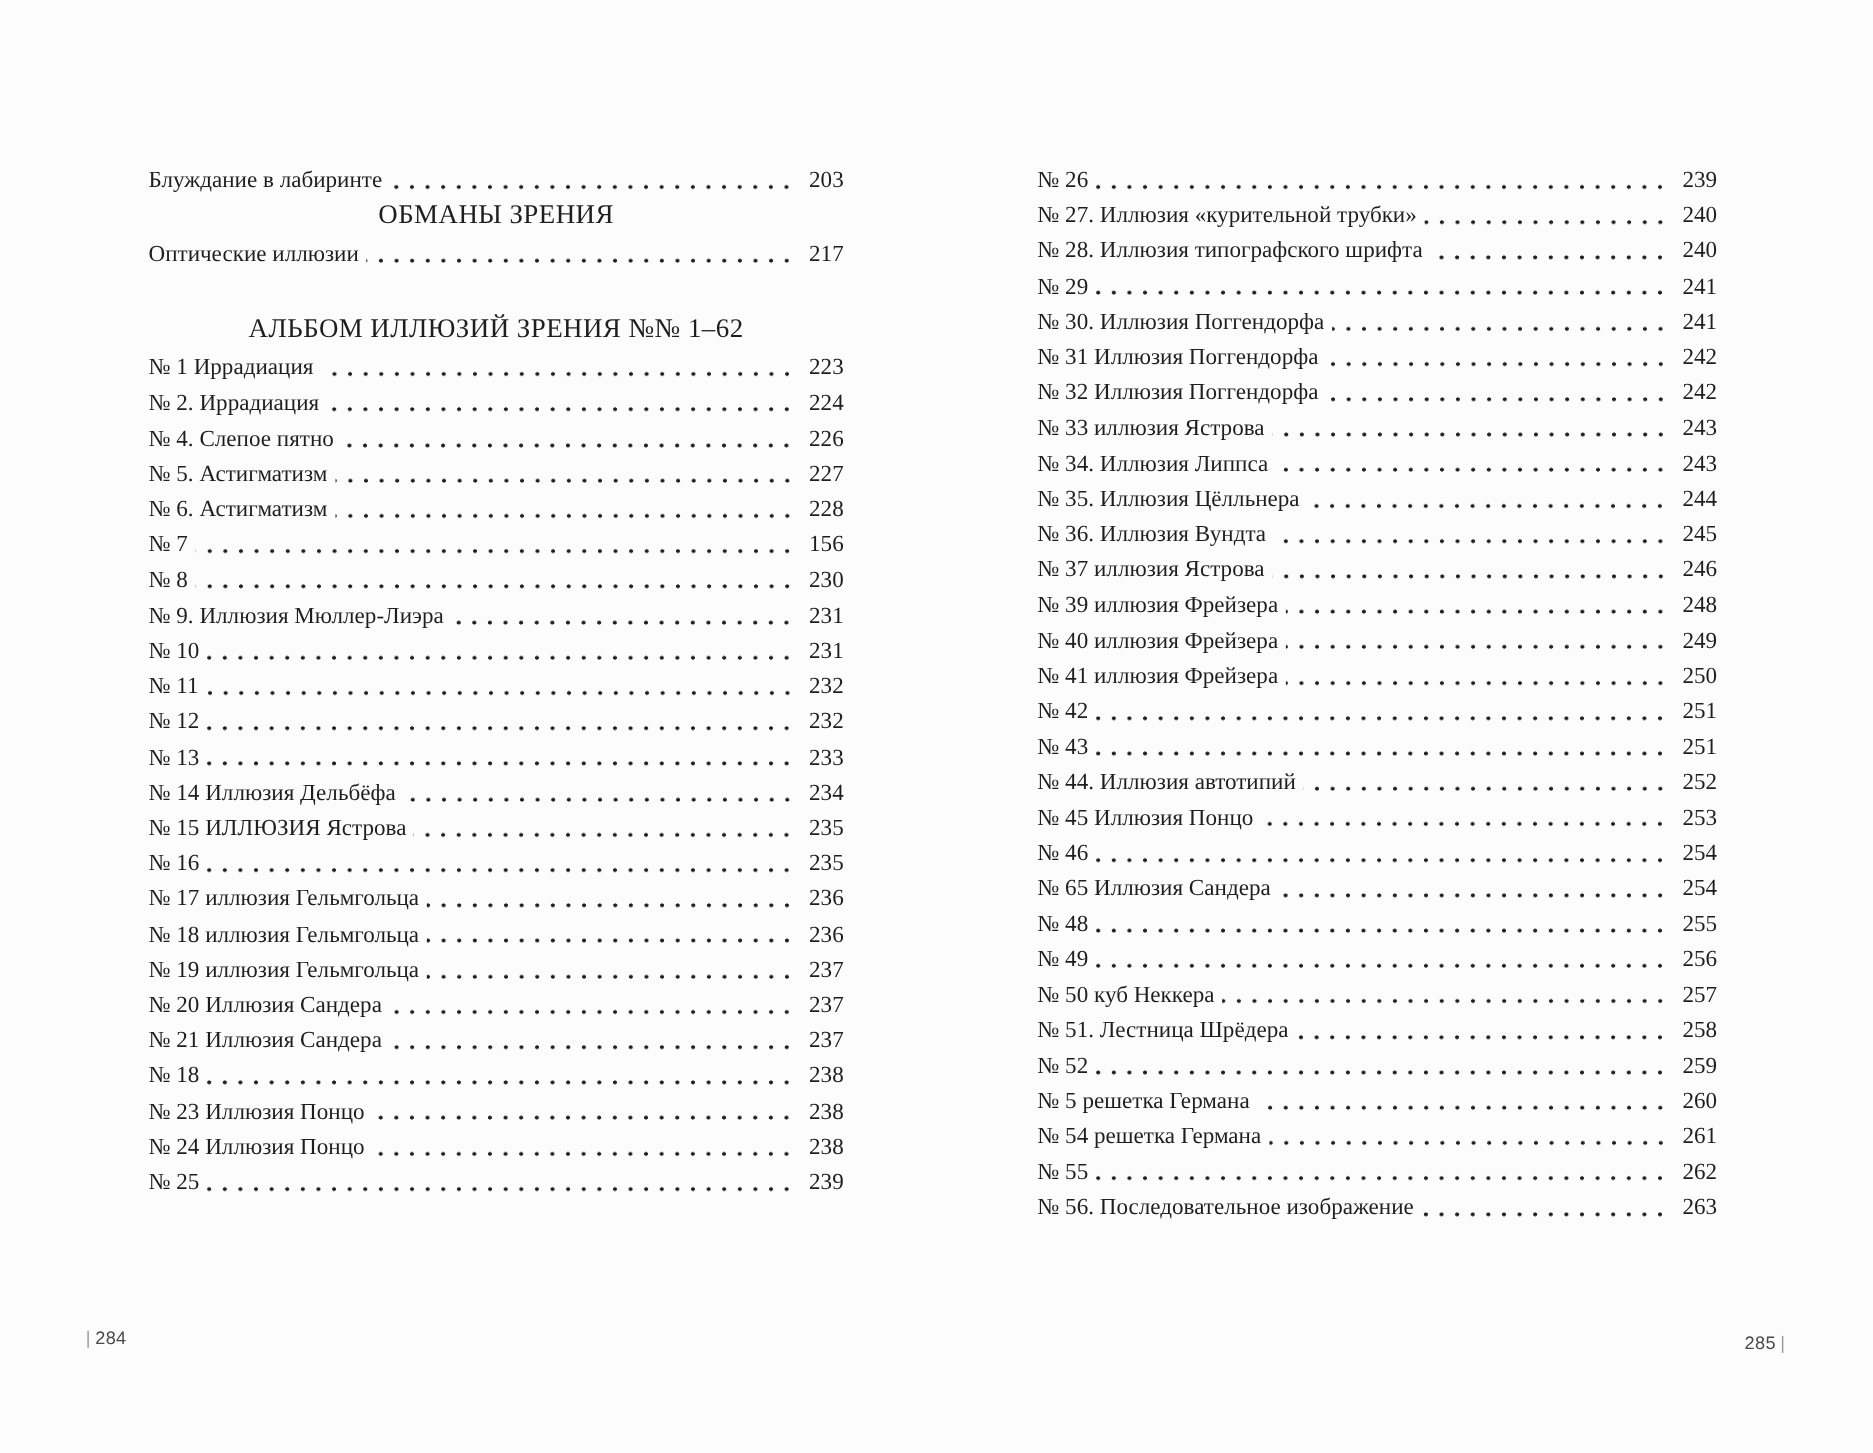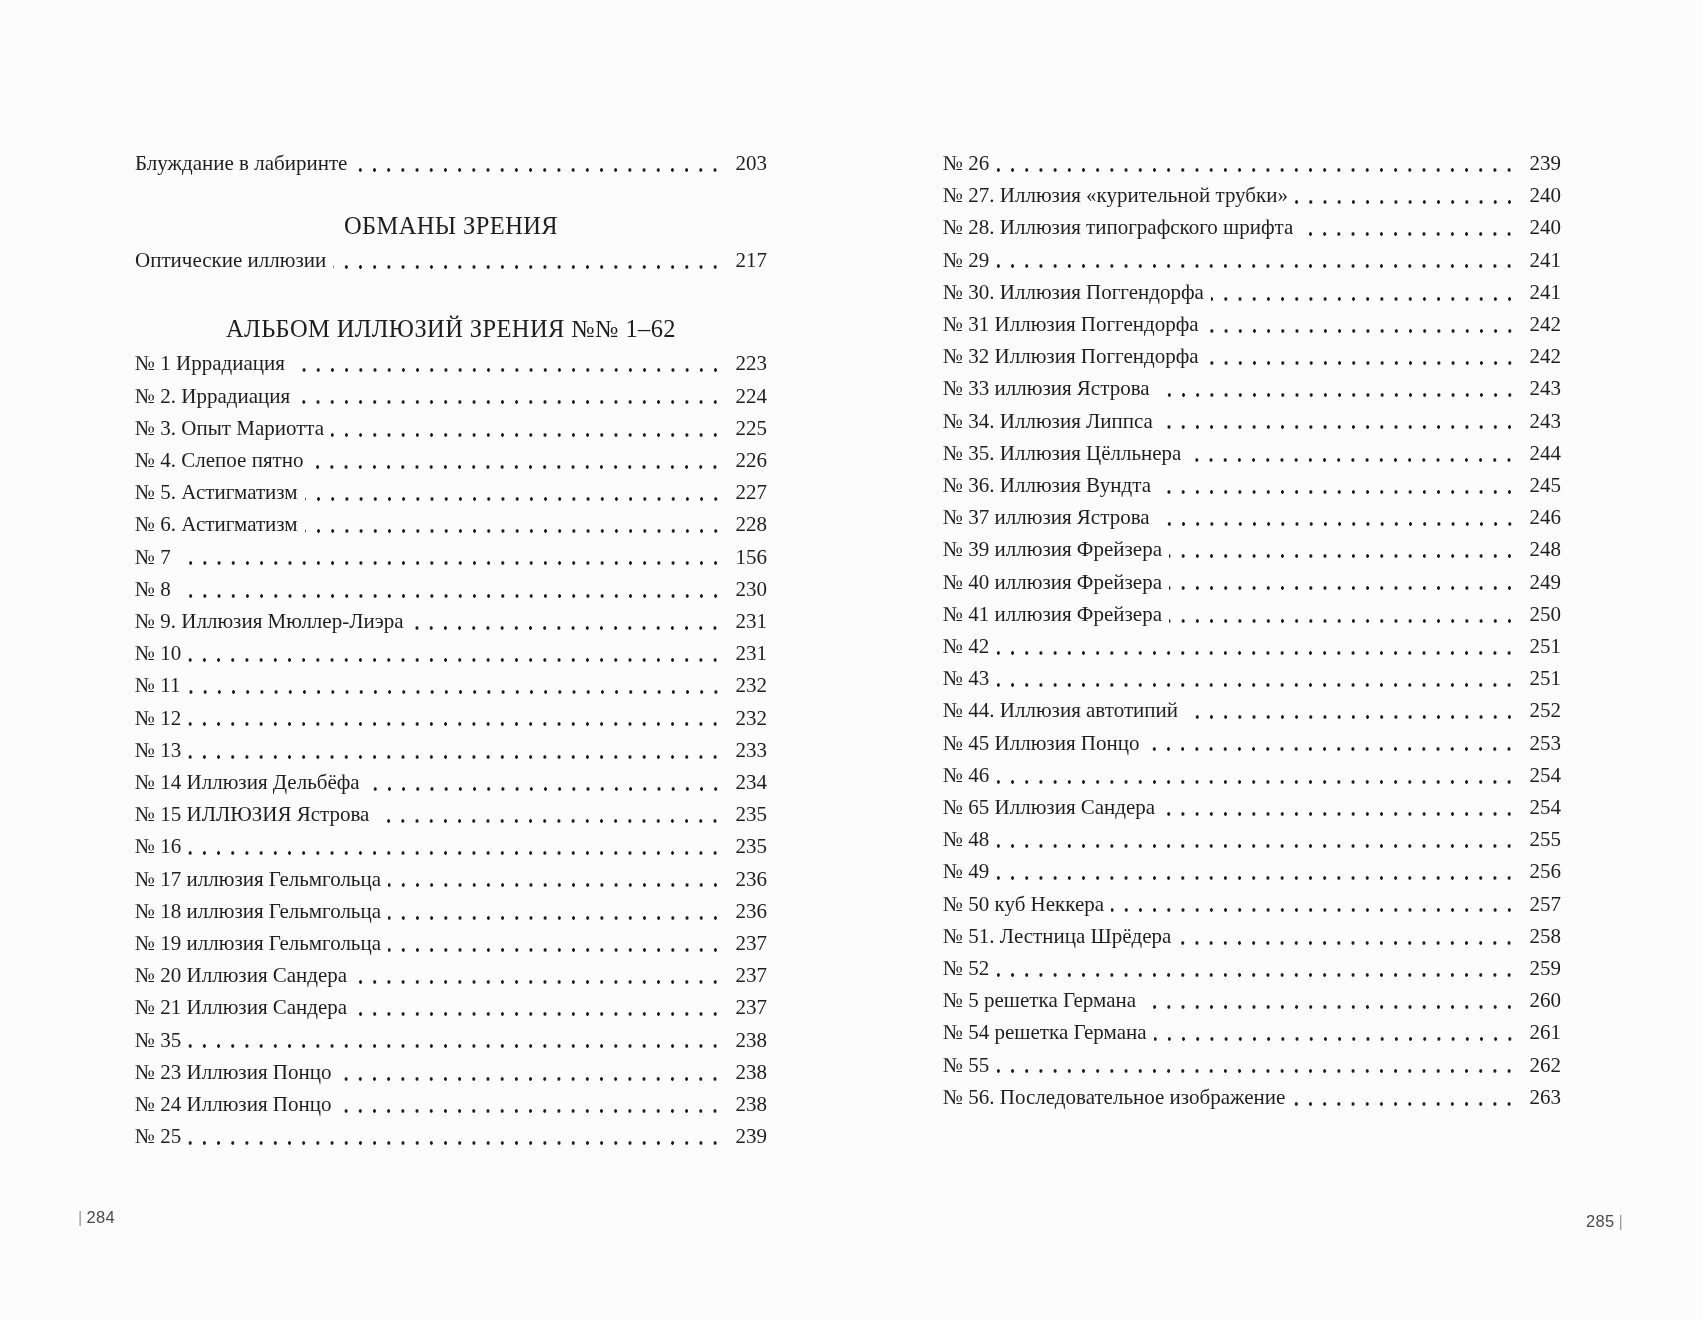--- a/index.html
+++ b/index.html
@@ -44,21 +44,20 @@
     flex:0 0 auto;
     padding-left:9px;
     text-align:right;
   }
 
   .heading{
     text-align:center;
     font-size:24.5px;
     line-height:33px;
     letter-spacing:0.4px;
-    margin-top:30px;
     margin-bottom:2px;
     white-space:nowrap;
   }
   .heading ~ .heading{margin-top:36px;}
 
   .footer{
     position:absolute;
     font-family:"Liberation Sans","DejaVu Sans",sans-serif;
     font-size:16.5px;
     line-height:20px;
@@ -90,25 +89,20 @@
       <span class="t">№ 1 Иррадиация</span>
       <span class="leader"></span>
       <span class="pg">223</span>
     </div>
     <div class="row">
       <span class="t">№ 2. Иррадиация</span>
       <span class="leader"></span>
       <span class="pg">224</span>
     </div>
     <div class="row">
-      <span class="t">№ 3. Опыт Мариотта</span>
-      <span class="leader"></span>
-      <span class="pg">225</span>
-    </div>
-    <div class="row">
       <span class="t">№ 4. Слепое пятно</span>
       <span class="leader"></span>
       <span class="pg">226</span>
     </div>
     <div class="row">
       <span class="t">№ 5. Астигматизм</span>
       <span class="leader"></span>
       <span class="pg">227</span>
     </div>
     <div class="row">
@@ -185,21 +179,21 @@
       <span class="t">№ 20 Иллюзия Сандера</span>
       <span class="leader"></span>
       <span class="pg">237</span>
     </div>
     <div class="row">
       <span class="t">№ 21 Иллюзия Сандера</span>
       <span class="leader"></span>
       <span class="pg">237</span>
     </div>
     <div class="row">
-      <span class="t">№ 35</span>
+      <span class="t">№ 18</span>
       <span class="leader"></span>
       <span class="pg">238</span>
     </div>
     <div class="row">
       <span class="t">№ 23 Иллюзия Понцо</span>
       <span class="leader"></span>
       <span class="pg">238</span>
     </div>
     <div class="row">
       <span class="t">№ 24 Иллюзия Понцо</span>

